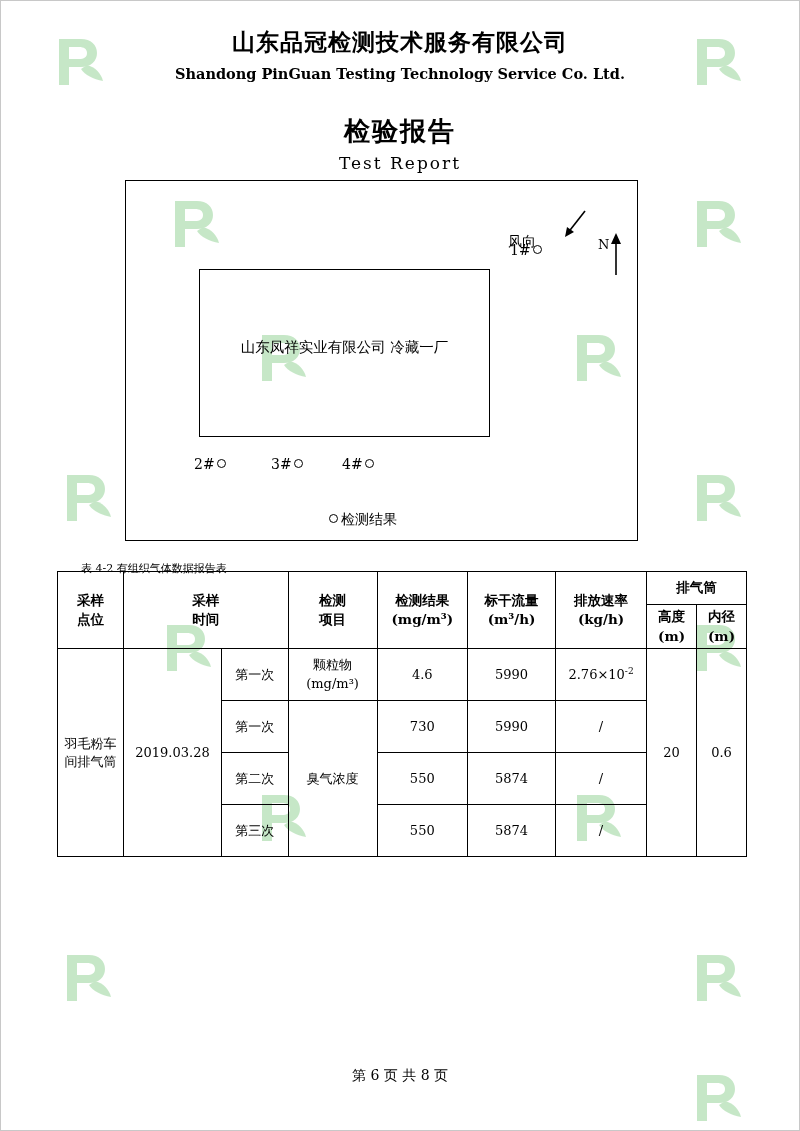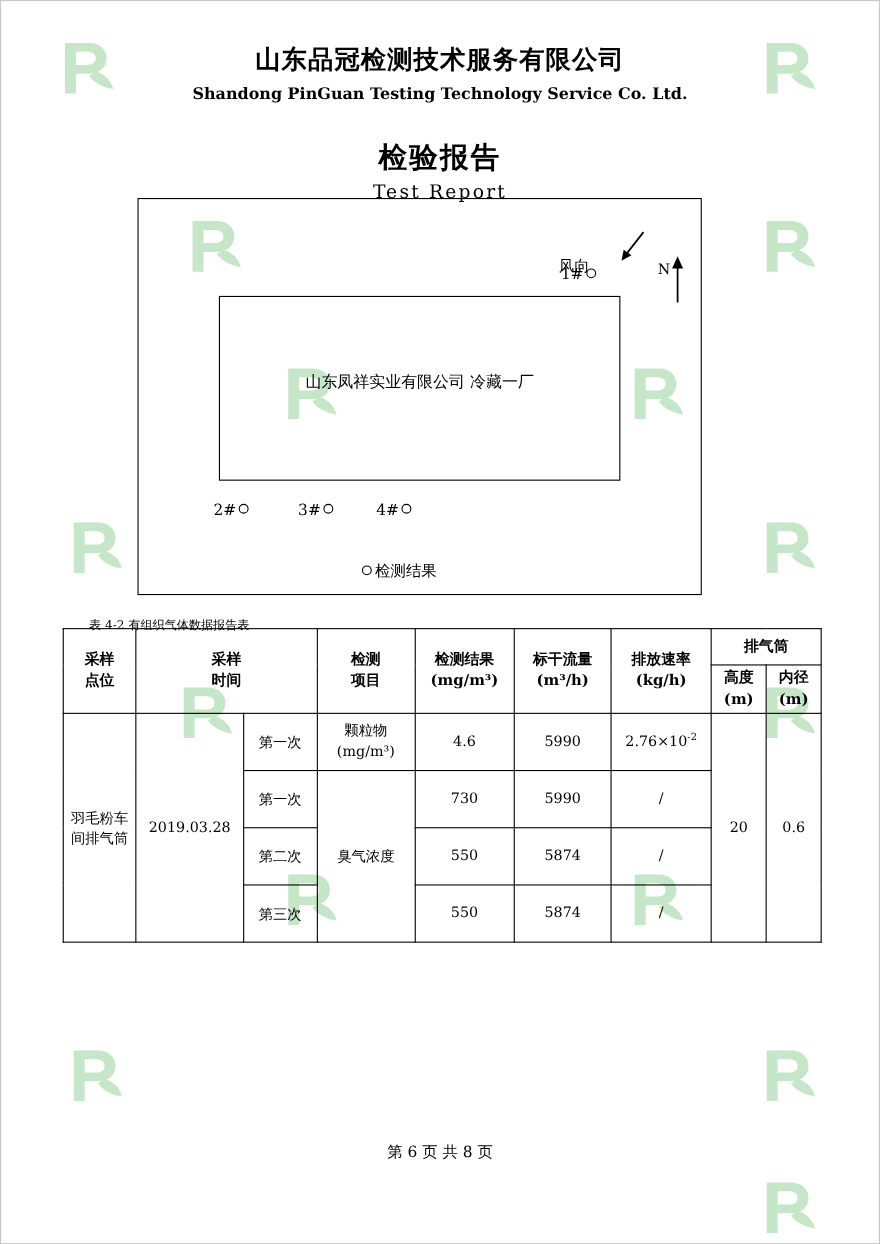--- a/index.html
+++ b/index.html
@@ -29,21 +29,21 @@
     width: 60px;
     height: 58px;
     opacity: 0.30;
     pointer-events: none;
     user-select: none;
   }
   .wm svg { width: 100%; height: 100%; display: block; }
 
   .header {
     text-align: center;
-    padding-top: 38px;
+    padding-top: 26px;
   }
   .cn-title {
     font-family: "DejaVu Serif", "Liberation Serif", serif;
     font-size: 23px;
     font-weight: bold;
     letter-spacing: 1px;
   }
   .en-title {
     font-family: "DejaVu Serif", "Liberation Serif", serif;
     font-size: 14.5px;
@@ -71,21 +71,21 @@
     top: 179px;
     width: 513px;
     height: 361px;
     border: 1.6px solid #000;
     box-sizing: border-box;
   }
   .inner-box {
     position: absolute;
     left: 73px;
     top: 88px;
-    width: 365px;
+    width: 291px;
     height: 168px;
     border: 1.6px solid #000;
     box-sizing: border-box;
   }
   .factory-label {
     position: absolute;
     left: 0;
     top: 68px;
     width: 100%;
     text-align: center;
@@ -176,21 +176,21 @@
     font-size: 13.5px;
   }
   .hdr-row th { height: 28px; }
   .r-tall { height: 52px; }
   .sup { font-size: 9px; vertical-align: super; }
   .two-line { line-height: 1.45; }
 
   .footer {
     position: absolute;
     left: 0;
-    top: 1038px;
+    top: 1066px;
     width: 100%;
     text-align: center;
     font-family: "DejaVu Serif", "Liberation Serif", serif;
     font-size: 14px;
   }
 </style>
 </head>
 <body>
 
 <div class="page">

